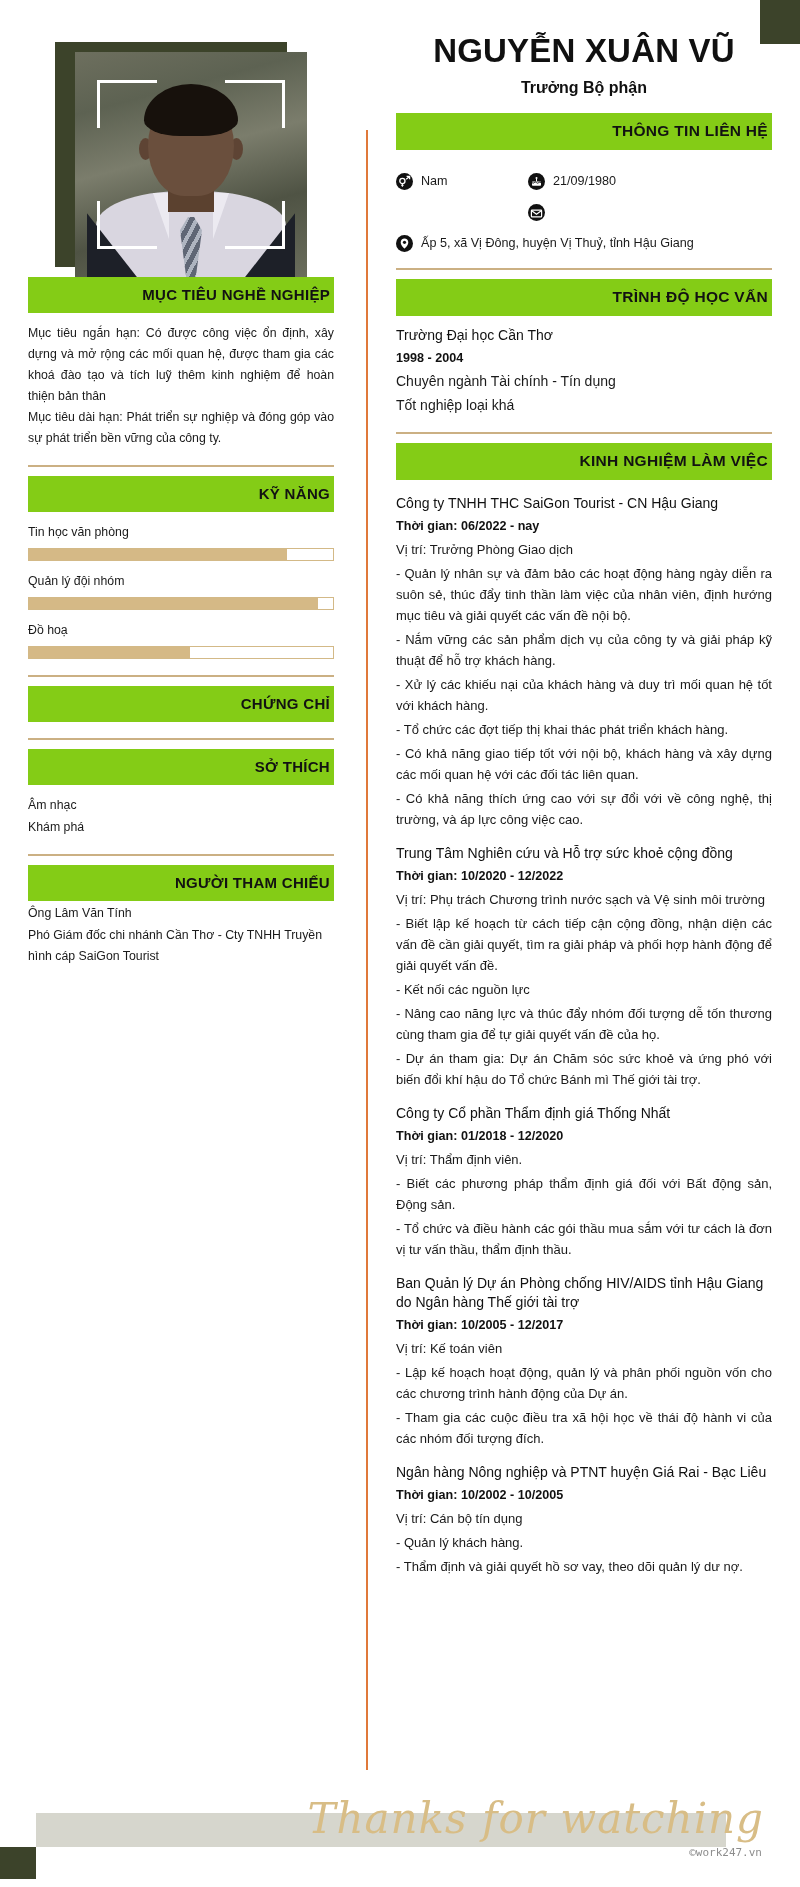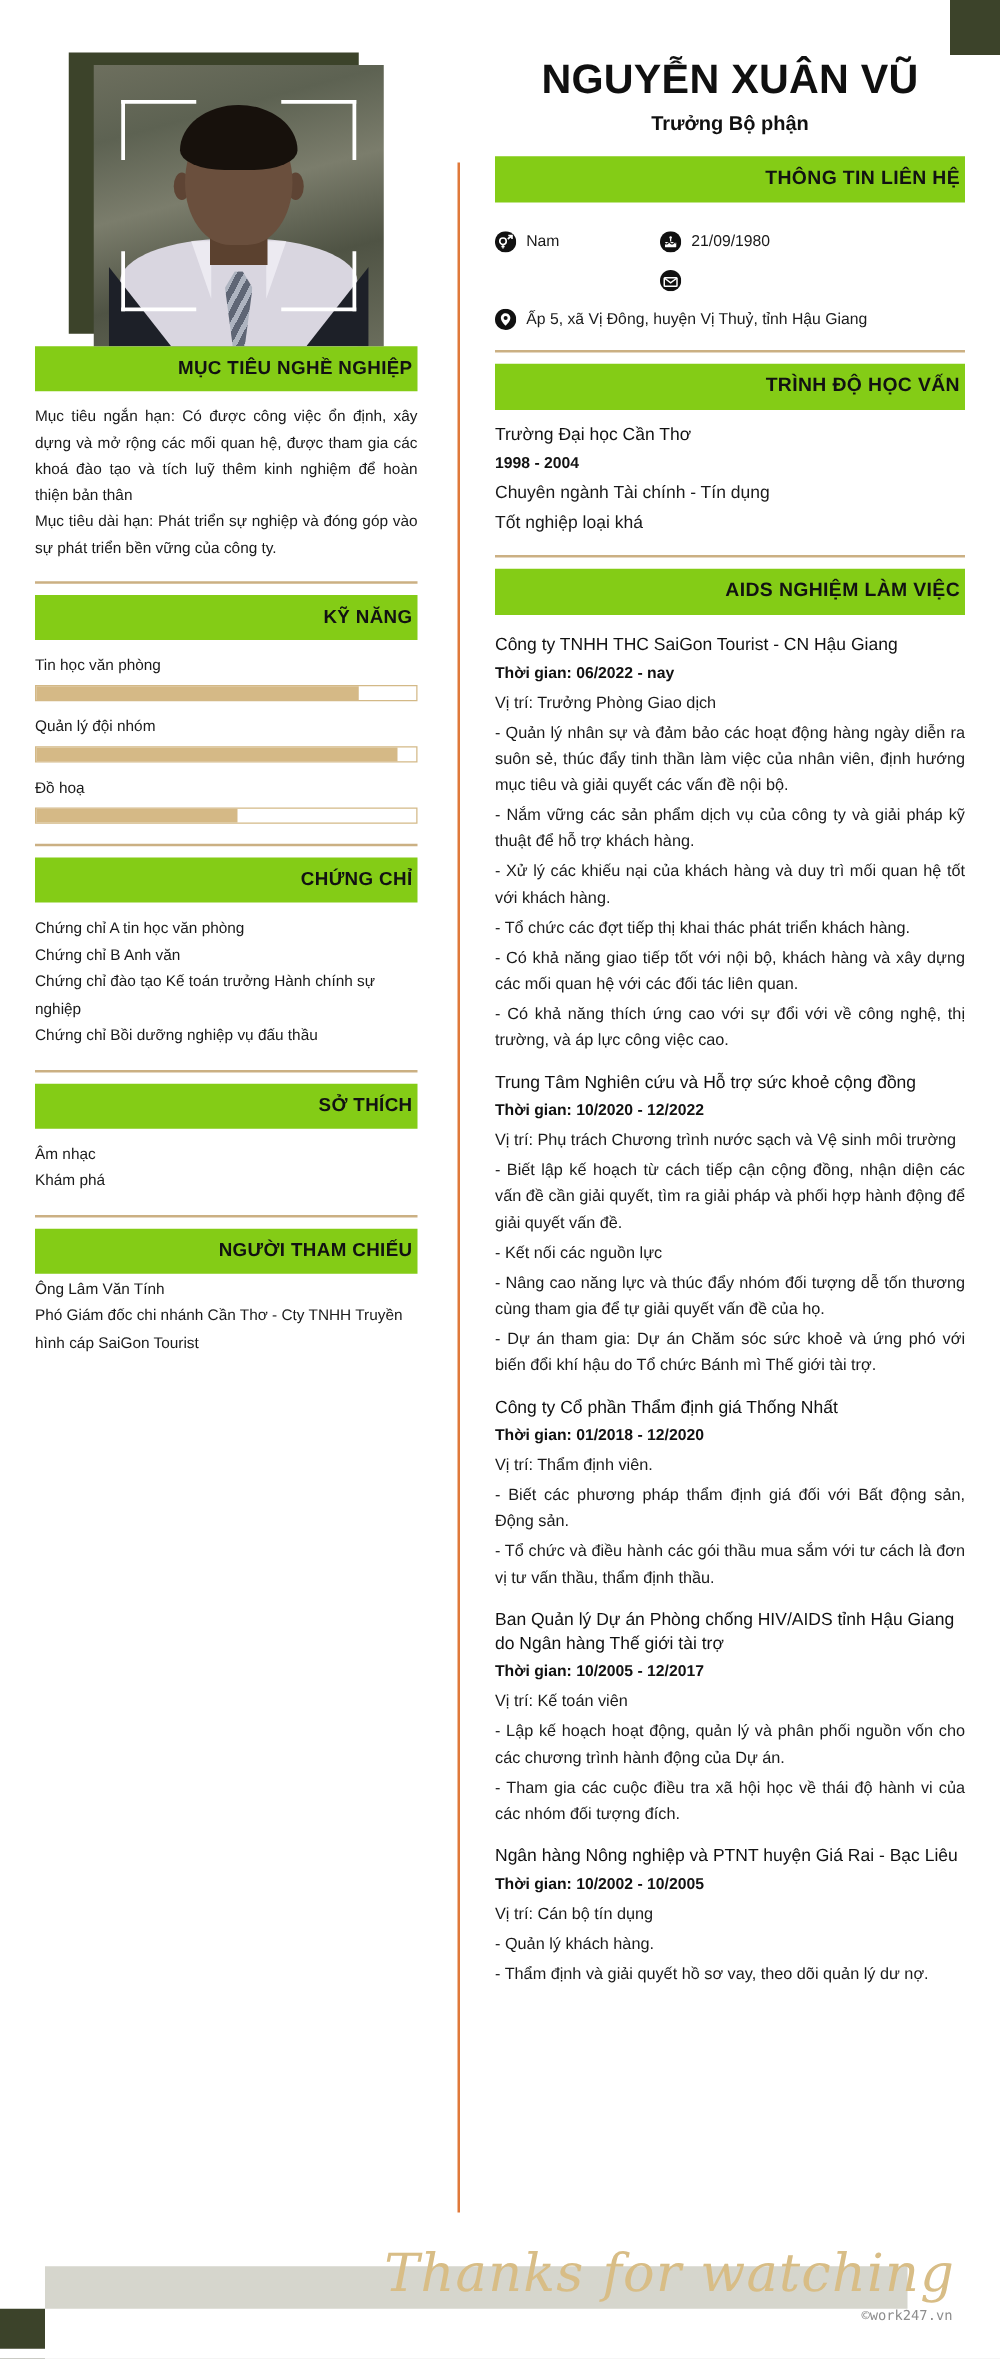--- a/index.html
+++ b/index.html
@@ -30,21 +30,21 @@
     width: 36px; height: 40px; background: #3c432a;
   }
 
   
   .col-left {
     position: absolute; left: 0; top: 0;
     width: 362px; padding: 4px 28px;
   }
   .col-right {
     position: absolute; left: 370px; top: 0;
-    width: 430px; padding: 16px 28px 0 26px;
+    width: 430px; padding: 4px 28px 0 26px;
   }
   .divider-vert {
     position: absolute; left: 366px; top: 130px;
     width: 2px; height: 1640px;
     background: #e0793a;
   }
 
   
   .photo-wrap {
     position: relative;
@@ -305,26 +305,20 @@
             <div class="skill-track">
               <div class="skill-fill" style="width: 53%;"></div>
             </div>
           </div>
         </div>
     </div>
 
     <div>
       <div class="sec-rule"></div>
       <div class="sec-head">CHỨNG CHỈ</div>
-      <div id="cert-list" style="margin-top:10px">
-          <div class="list-line">Chứng chỉ A tin học văn phòng</div>
-          <div class="list-line">Chứng chỉ B Anh văn</div>
-          <div class="list-line">Chứng chỉ đào tạo Kế toán trưởng Hành chính sự nghiệp</div>
-          <div class="list-line">Chứng chỉ Bồi dưỡng nghiệp vụ đấu thầu</div>
-        </div>
     </div>
 
     <div>
       <div class="sec-rule"></div>
       <div class="sec-head">SỞ THÍCH</div>
       <div id="hobby-list" style="margin-top:10px">
           <div class="list-line">Âm nhạc</div>
           <div class="list-line">Khám phá</div>
         </div>
     </div>
@@ -410,21 +404,21 @@
       <div style="margin-top:10px">
         <div class="ent-title" style="margin-top:6px">Trường Đại học Cần Thơ</div>
         <div class="ent-sub">1998 - 2004</div>
         <div class="edu-line">Chuyên ngành Tài chính - Tín dụng</div>
         <div class="edu-line">Tốt nghiệp loại khá</div>
       </div>
     </div>
 
     <div>
       <div class="sec-rule"></div>
-      <div class="sec-head">AIDS NGHIỆM LÀM VIỆC</div>
+      <div class="sec-head">KINH NGHIỆM LÀM VIỆC</div>
       <div id="exp-list">
           <div>
             <div class="ent-title">Công ty TNHH THC SaiGon Tourist - CN Hậu Giang</div>
             <div class="ent-sub">Thời gian: 06/2022 - nay</div>
             <div class="ent-line">Vị trí: Trưởng Phòng Giao dịch</div>
             <div class="ent-line">- Quản lý nhân sự và đảm bảo các hoạt động hàng ngày diễn ra suôn sẻ, thúc đẩy tinh thần làm việc của nhân viên, định hướng mục tiêu và giải quyết các vấn đề nội bộ.</div>
             <div class="ent-line">- Nắm vững các sản phẩm dịch vụ của công ty và giải pháp kỹ thuật để hỗ trợ khách hàng.</div>
             <div class="ent-line">- Xử lý các khiếu nại của khách hàng và duy trì mối quan hệ tốt với khách hàng.</div>
             <div class="ent-line">- Tổ chức các đợt tiếp thị khai thác phát triển khách hàng.</div>
             <div class="ent-line">- Có khả năng giao tiếp tốt với nội bộ, khách hàng và xây dựng các mối quan hệ với các đối tác liên quan.</div>

